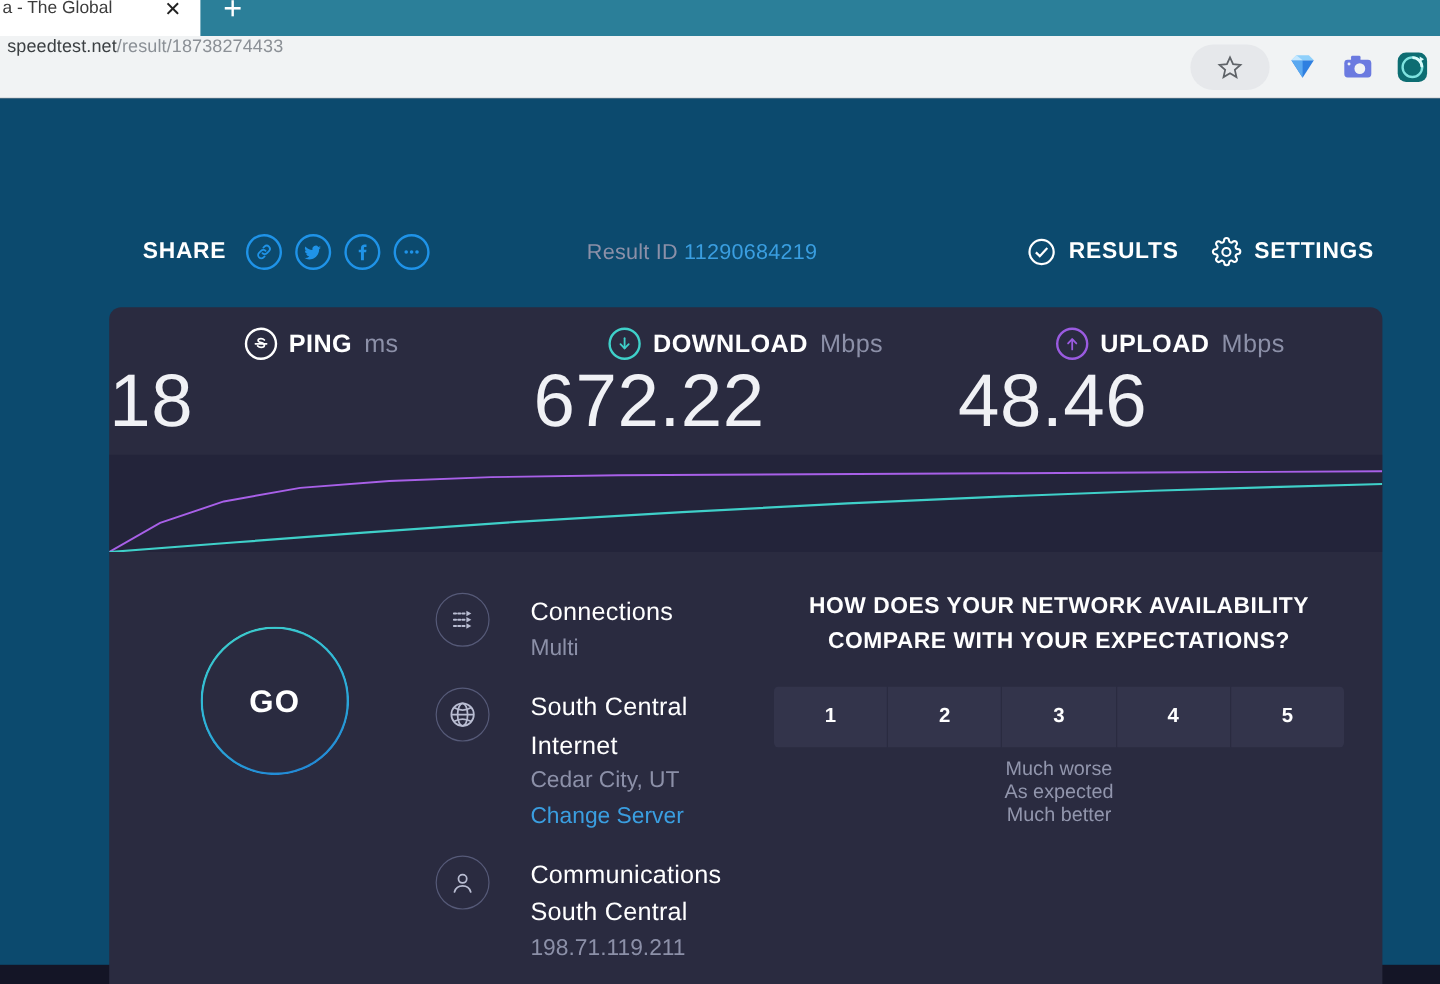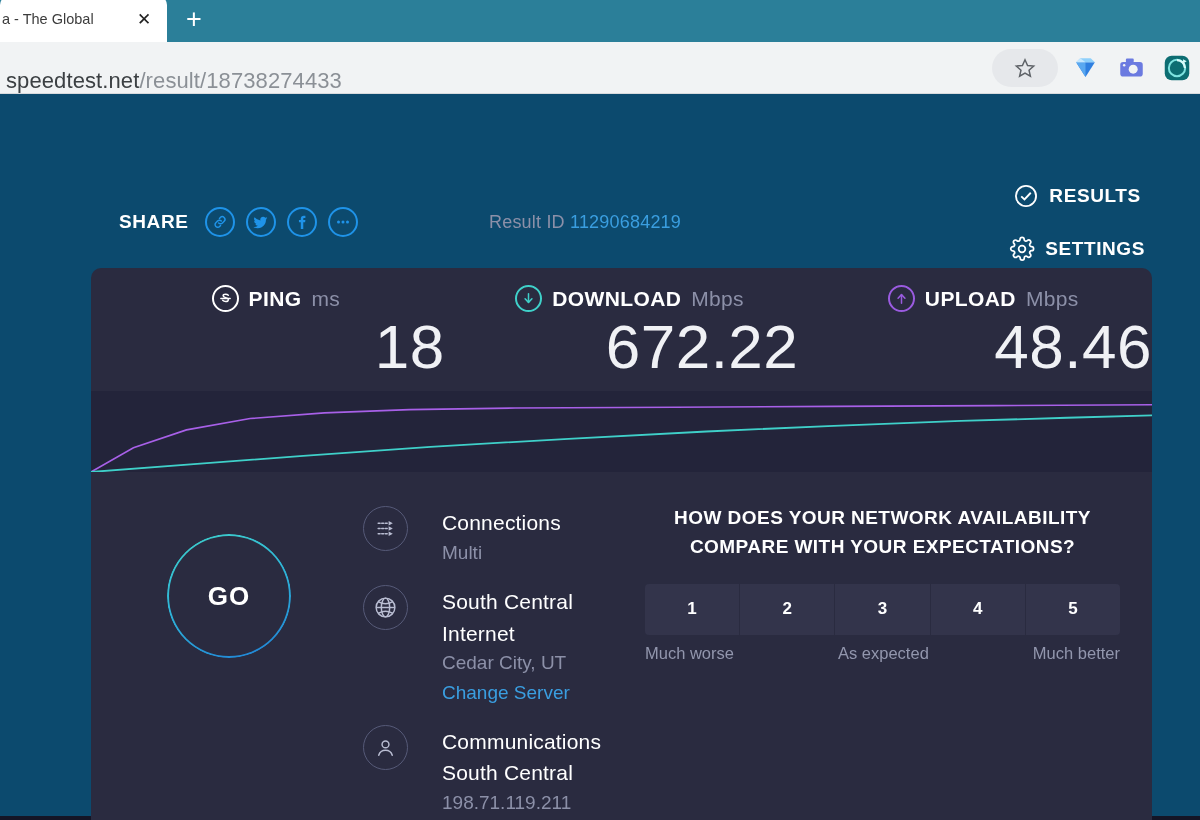--- a/index.html
+++ b/index.html
@@ -5,21 +5,21 @@
   * { box-sizing: border-box; margin: 0; padding: 0; }
   html, body {
     width: 1200px; height: 820px;
     font-family: "Liberation Sans", sans-serif;
     background: #141526;
     overflow: hidden;
   }
 
   
   .browser-tabstrip {
-    height: 42px; background: #2b7f99;
+    height: 30px; background: #2b7f99;
     display: flex; align-items: flex-end; position: relative;
   }
   .tab {
     width: 167px; height: 46px; background: #ffffff;
     border-radius: 9px 9px 0 0;
     display: flex; align-items: center; padding: 0 10px 0 0;
     position: relative;
   }
   .tab-title {
     flex: 1; font-size: 14.5px; color: #3c3c3c;
@@ -36,22 +36,22 @@
     width: 54px; height: 46px; display: flex; align-items: center;
     justify-content: center; color: #fff; font-size: 27px; font-weight: 300;
   }
 
   .browser-toolbar {
     height: 52px; background: #f1f3f4;
     display: flex; align-items: center; gap: 0;
     border-bottom: 1px solid #d8dadd;
   }
   .urlbar {
-    flex: 1; height: 52px; display: flex; align-items: flex-end;
-    padding-left: 6px; font-size: 22px; letter-spacing: .1px;
+    flex: 1; height: 52px; display: flex; align-items: flex-start;
+    padding-left: 6px; font-size: 15px; letter-spacing: .1px;
   }
   .url-host { color: #3c4043; }
   .url-path { color: #8b9096; }
   .star-wrap {
     width: 66px; height: 38px; background: #e6e8eb; border-radius: 19px;
     display: flex; align-items: center; justify-content: center;
     margin-right: 4px;
   }
   .tb-icon {
     width: 46px; height: 52px; display: flex;
@@ -76,34 +76,34 @@
     width: 30px; height: 30px; border-radius: 50%;
     border: 2px solid #1f93e8; color: #1f93e8;
     display: flex; align-items: center; justify-content: center;
   }
   .resultid {
     position: absolute; left: 489px; font-size: 18px; letter-spacing: .2px;
   }
   .resultid .lbl { color: #8c90a8; }
   .resultid .val { color: #3a9ee0; }
   .nav-block {
-    position: absolute; right: 55px; display: flex; align-items: center; gap: 27px; flex-direction: column;
+    position: absolute; right: 55px; display: flex; align-items: center; gap: 27px;
   }
   .nav-item {
     display: flex; align-items: center; gap: 10px;
     color: #fff; font-size: 19px; font-weight: bold; letter-spacing: .6px;
   }
 
   .card {
     position: absolute; left: 91px; top: 174px; width: 1061px; height: 619px;
     background: #2a2b40; border-radius: 10px; overflow: hidden;
   }
 
   .metrics { display: flex; height: 123px; padding-top: 17px; }
-  .metric { flex: 1; text-align: right; padding-left: 16px; }
+  .metric { flex: 1; text-align: left; }
   .metric-head {
     display: flex; align-items: center; justify-content: center; gap: 10px;
   }
   .metric-name {
     font-size: 21px; font-weight: bold; color: #fff; letter-spacing: .4px;
   }
   .metric-unit { font-size: 21px; color: #8c90a8; letter-spacing: .3px; }
   .metric-value {
     font-size: 62px; color: #f0f1f5; font-weight: 300;
     line-height: 1.05; margin-top: 2px; letter-spacing: .5px;
@@ -164,21 +164,21 @@
   }
   .rating-btn {
     flex: 1; background: #33344b; color: #fff;
     font-size: 17px; font-weight: bold;
     display: flex; align-items: center; justify-content: center;
     border-right: 1px solid #2a2b40;
   }
   .rating-btn:last-child { border-right: none; }
   .rating-labels {
     display: flex; justify-content: space-between; width: 475px;
-    margin: 9px auto 4px; font-size: 16.5px; color: #9296ad;
+    margin: 9px auto 4px; font-size: 16.5px; color: #9296ad; flex-direction: column;
   }
 </style>
 </head>
 <body>
 
 <div class="browser-tabstrip">
   <div class="tab">
     <span class="tab-title">a - The Global</span>
     <span class="tab-close">✕</span>
   </div>

